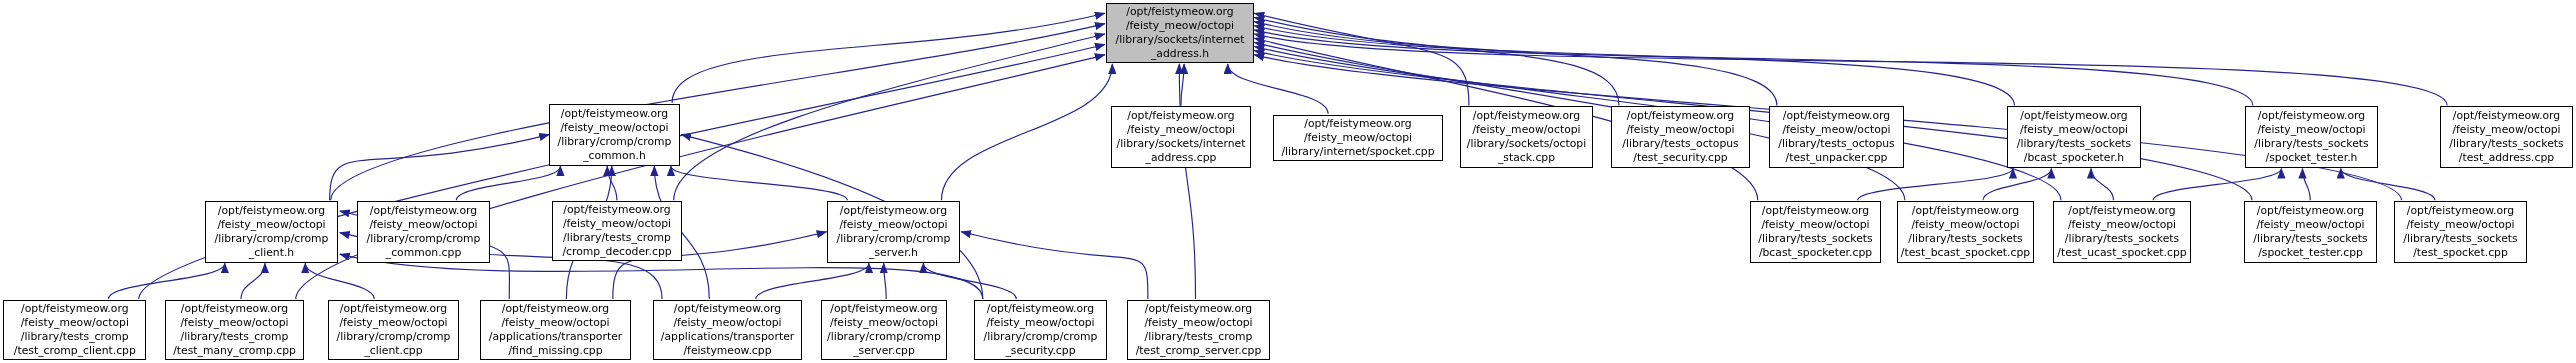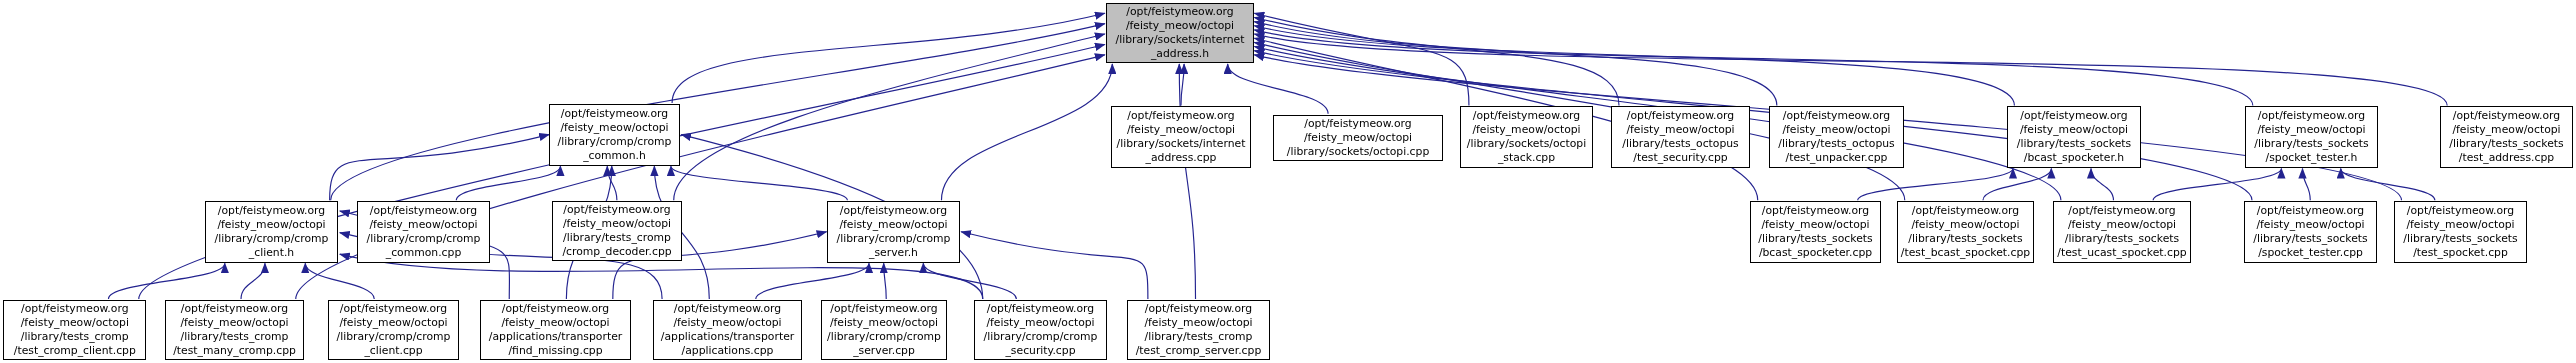--- a/index.html
+++ b/index.html
@@ -94,21 +94,21 @@
     </div>
     <div class="node" style="left: 1111px; top: 106px; width: 140px; height: 62px;">
       <div class="nl">/opt/feistymeow.org</div>
       <div class="nl">/feisty_meow/octopi</div>
       <div class="nl">/library/sockets/internet</div>
       <div class="nl">_address.cpp</div>
     </div>
     <div class="node" style="left: 1273px; top: 115px; width: 170px; height: 46px;">
       <div class="nl">/opt/feistymeow.org</div>
       <div class="nl">/feisty_meow/octopi</div>
-      <div class="nl">/library/sockets/octopi.cpp</div>
+      <div class="nl">/library/internet/spocket.cpp</div>
     </div>
     <div class="node" style="left: 1460px; top: 106px; width: 133px; height: 62px;">
       <div class="nl">/opt/feistymeow.org</div>
       <div class="nl">/feisty_meow/octopi</div>
       <div class="nl">/library/sockets/octopi</div>
       <div class="nl">_stack.cpp</div>
     </div>
     <div class="node" style="left: 1611px; top: 106px; width: 139px; height: 62px;">
       <div class="nl">/opt/feistymeow.org</div>
       <div class="nl">/feisty_meow/octopi</div>
@@ -214,21 +214,21 @@
     <div class="node" style="left: 480px; top: 300px; width: 151px; height: 60px;">
       <div class="nl">/opt/feistymeow.org</div>
       <div class="nl">/feisty_meow/octopi</div>
       <div class="nl">/applications/transporter</div>
       <div class="nl">/find_missing.cpp</div>
     </div>
     <div class="node" style="left: 653px; top: 300px; width: 149px; height: 60px;">
       <div class="nl">/opt/feistymeow.org</div>
       <div class="nl">/feisty_meow/octopi</div>
       <div class="nl">/applications/transporter</div>
-      <div class="nl">/applications.cpp</div>
+      <div class="nl">/feistymeow.cpp</div>
     </div>
     <div class="node" style="left: 821px; top: 300px; width: 126px; height: 60px;">
       <div class="nl">/opt/feistymeow.org</div>
       <div class="nl">/feisty_meow/octopi</div>
       <div class="nl">/library/cromp/cromp</div>
       <div class="nl">_server.cpp</div>
     </div>
     <div class="node" style="left: 974px; top: 300px; width: 133px; height: 60px;">
       <div class="nl">/opt/feistymeow.org</div>
       <div class="nl">/feisty_meow/octopi</div>

